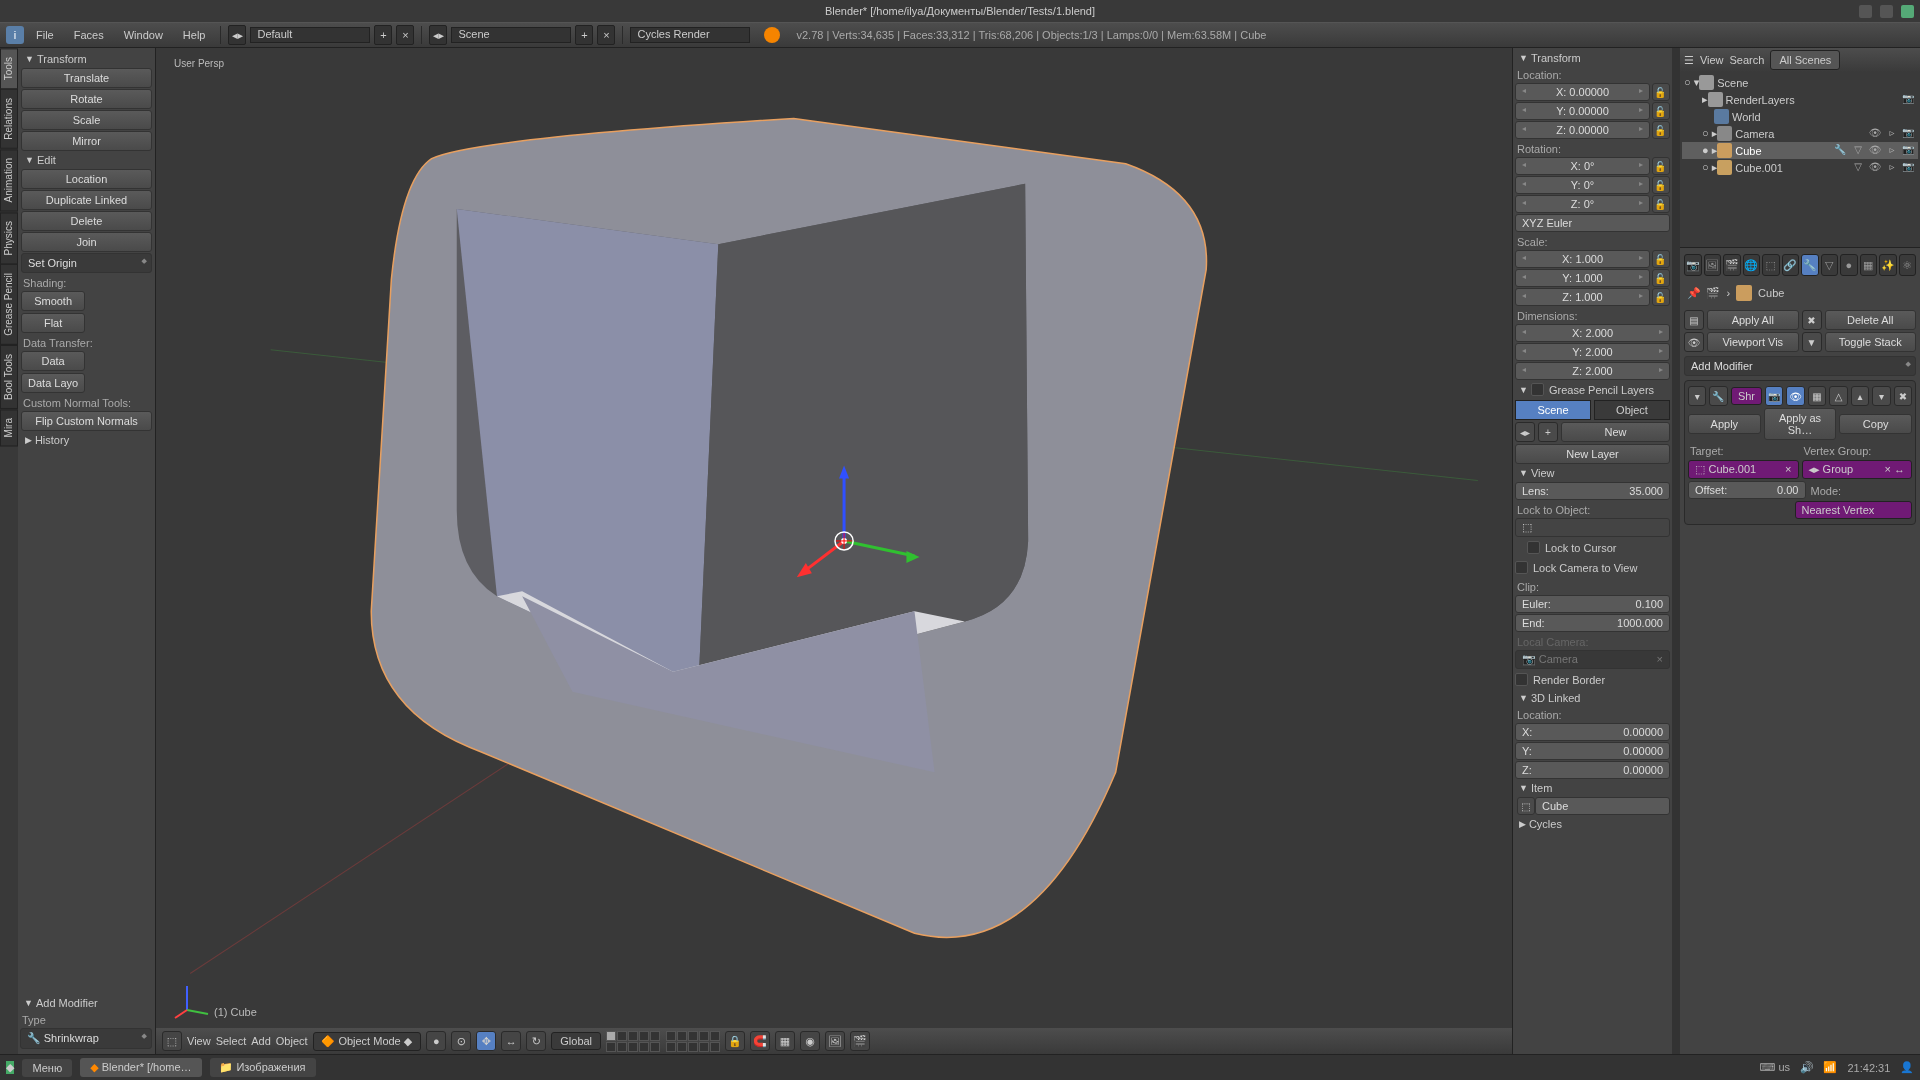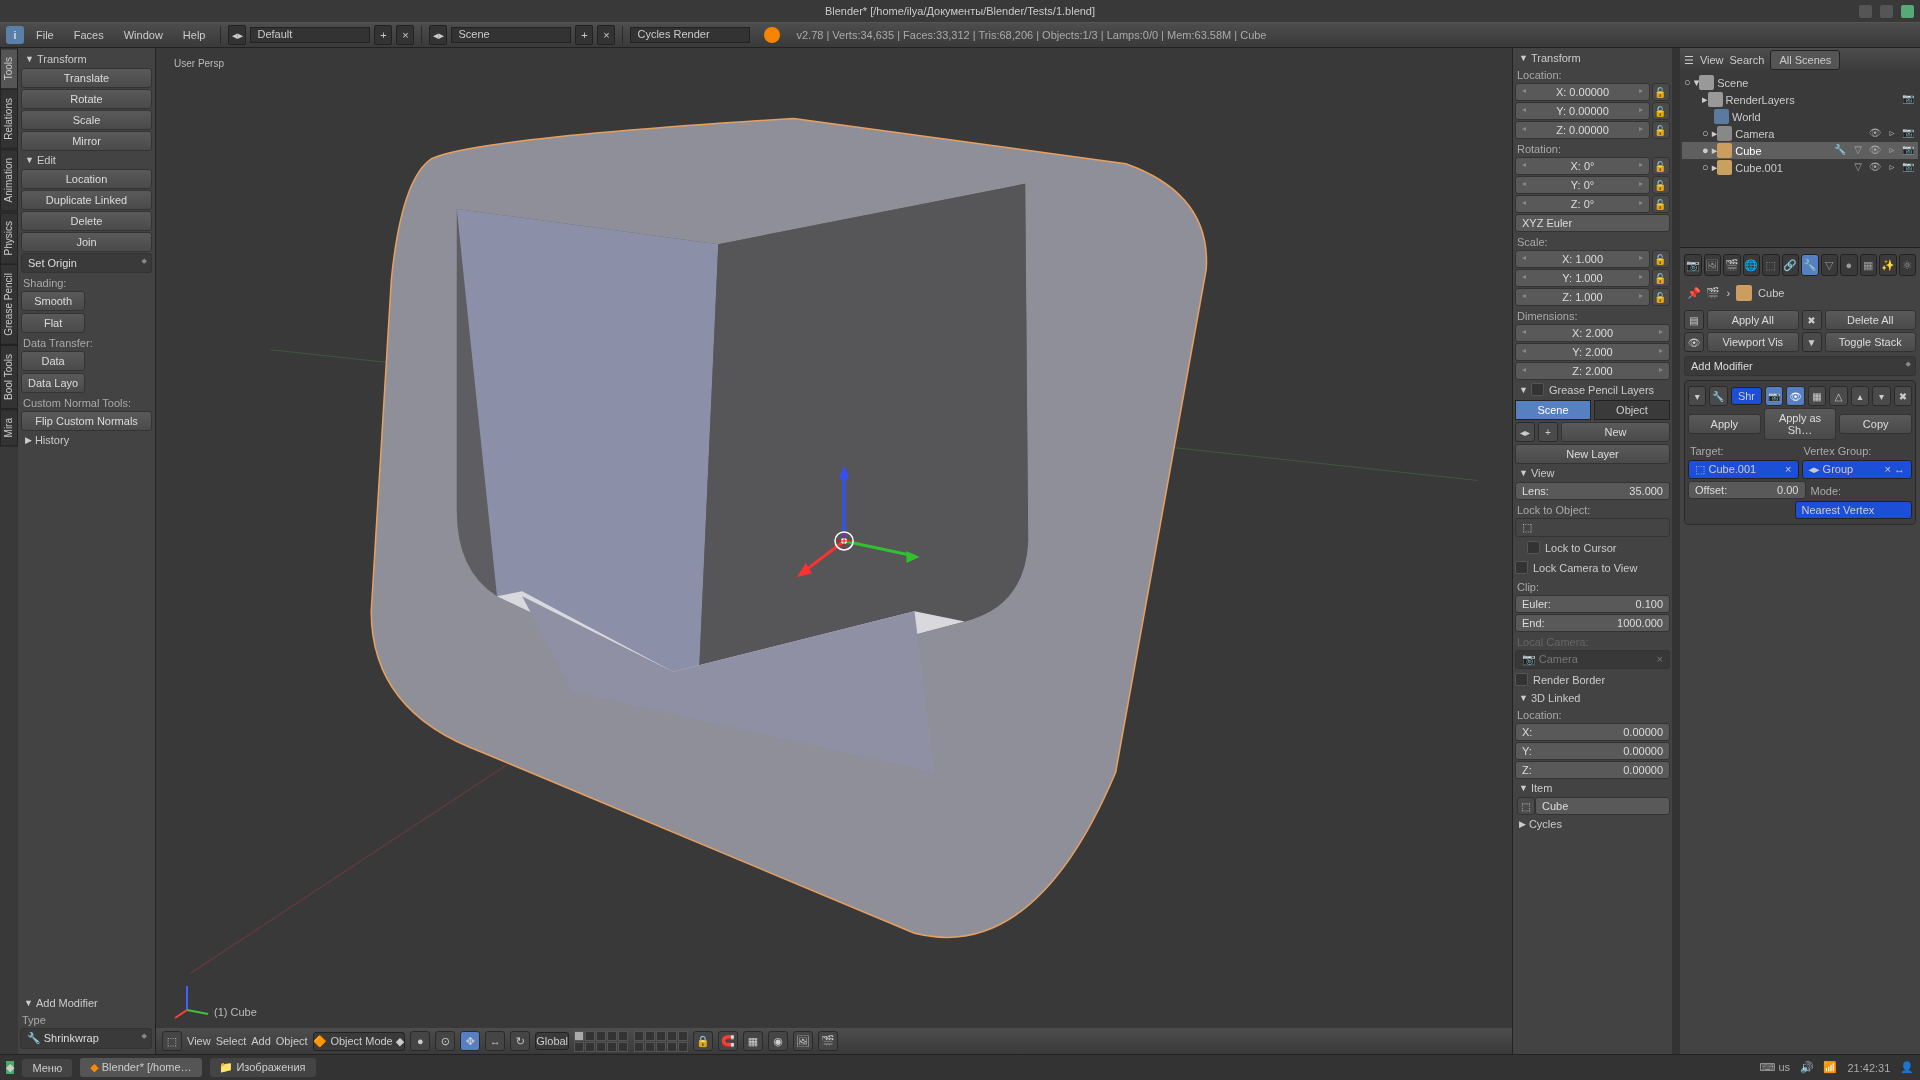--- a/index.html
+++ b/index.html
@@ -27,21 +27,21 @@
 .btn{background:linear-gradient(#5a5a5a,#4a4a4a);border:1px solid #333;border-radius:3px;padding:3px 6px;margin:1px 0;cursor:pointer;text-align:center;font-size:11px;color:#ddd;display:block;width:100%}
 .btn.half{width:49%;display:inline-block}
 .btn.dd{text-align:left;position:relative;background:#3a3a3a}
 .btn.dd:after{content:'◆';position:absolute;right:4px;font-size:7px;color:#888}
 .lbl{color:#aaa;font-size:11px;padding:3px 2px 1px}
 
 .vp{flex:1;background:#393939;position:relative;overflow:hidden}
 .vp .persp{position:absolute;top:10px;left:18px;color:#bbb;font-size:10px}
 .vp .objname{position:absolute;bottom:36px;left:58px;color:#bbb;font-size:11px}
 .vpfooter{position:absolute;bottom:0;left:0;right:0;height:26px;background:linear-gradient(#4d4d4d,#3a3a3a);display:flex;align-items:center;padding:0 6px;gap:5px}
-.vpfooter .dd2{background:#3a3a3a;border:1px solid #222;border-radius:3px;padding:2px 0;font-size:11px}
+.vpfooter .dd2{background:#3a3a3a;border:1px solid #222;border-radius:3px;padding:2px 8px;font-size:11px}
 .vpfooter .iconbtn{width:20px;height:20px;background:#454545;border:1px solid #2a2a2a;border-radius:3px;display:flex;align-items:center;justify-content:center;cursor:pointer;color:#ccc}
 .layerboxes{display:flex;gap:1px}
 .layerboxes .lbox{width:10px;height:10px;background:#333;border:1px solid #555}
 .layerboxes .lbox.on{background:#aaa}
 
 .npanel{width:160px;background:#434343;border-left:1px solid #222;padding:2px;overflow-y:auto}
 .nrow{display:flex;align-items:center;margin:1px 0}
 .nfield{flex:1;background:#595959;border:1px solid #333;border-radius:3px;padding:2px 6px;display:flex;justify-content:space-between;font-size:11px;color:#ddd;cursor:pointer}
 .nfield .arr{color:#888;font-size:8px}
 .lockbtn{width:18px;height:18px;background:#4a4a4a;border:1px solid #333;border-radius:3px;margin-left:2px;display:flex;align-items:center;justify-content:center;font-size:10px}
@@ -67,21 +67,21 @@
 .props{flex:1;background:#434343;display:flex;overflow:hidden}
 .ptab{width:24px;height:22px;background:#3a3a3a;border:1px solid #222;border-radius:3px;display:flex;align-items:center;justify-content:center;cursor:pointer;color:#999}
 .ptab.active{background:#5680c2;color:#fff}
 .pbody{flex:1;padding:4px;overflow-y:auto}
 .pbody .crumb{display:flex;align-items:center;gap:6px;padding:3px;margin-bottom:6px}
 .pbody .crumb .ico{width:16px;height:16px;background:#cb9d5e;border-radius:2px}
 .btn2{background:linear-gradient(#5a5a5a,#4a4a4a);border:1px solid #333;border-radius:3px;padding:3px 6px;cursor:pointer;text-align:center;font-size:11px;color:#ddd}
 .flexrow{display:flex;gap:3px;margin:2px 0;align-items:center}
 .smbtn{width:20px;height:20px;background:#4a4a4a;border:1px solid #2a2a2a;border-radius:3px;display:flex;align-items:center;justify-content:center;font-size:10px;cursor:pointer}
 .smbtn.active{background:#5680c2;color:#fff}
-.pfield{background:#1d4ed8;border:1px solid #222;border-radius:3px;padding:2px 6px;display:flex;justify-content:space-between;font-size:11px}
+.pfield{background:#701a75;border:1px solid #222;border-radius:3px;padding:2px 6px;display:flex;justify-content:space-between;font-size:11px}
 
 .taskbar{position:absolute;bottom:0;left:0;right:0;height:26px;background:#333;display:flex;align-items:center;padding:0 6px;gap:8px;border-top:1px solid #222}
 .taskbar .tbtn{padding:3px 10px;background:#444;border-radius:3px;font-size:11px}
 .taskbar .tbtn.active{background:#555}
 .taskbar .tray{margin-left:auto;display:flex;gap:10px;align-items:center;font-size:11px;color:#aaa}
 
 .axis-widget{position:absolute;bottom:34px;left:16px;width:40px;height:40px}
 
 svg.scene{position:absolute;inset:0;width:100%;height:100%}
 </style>

